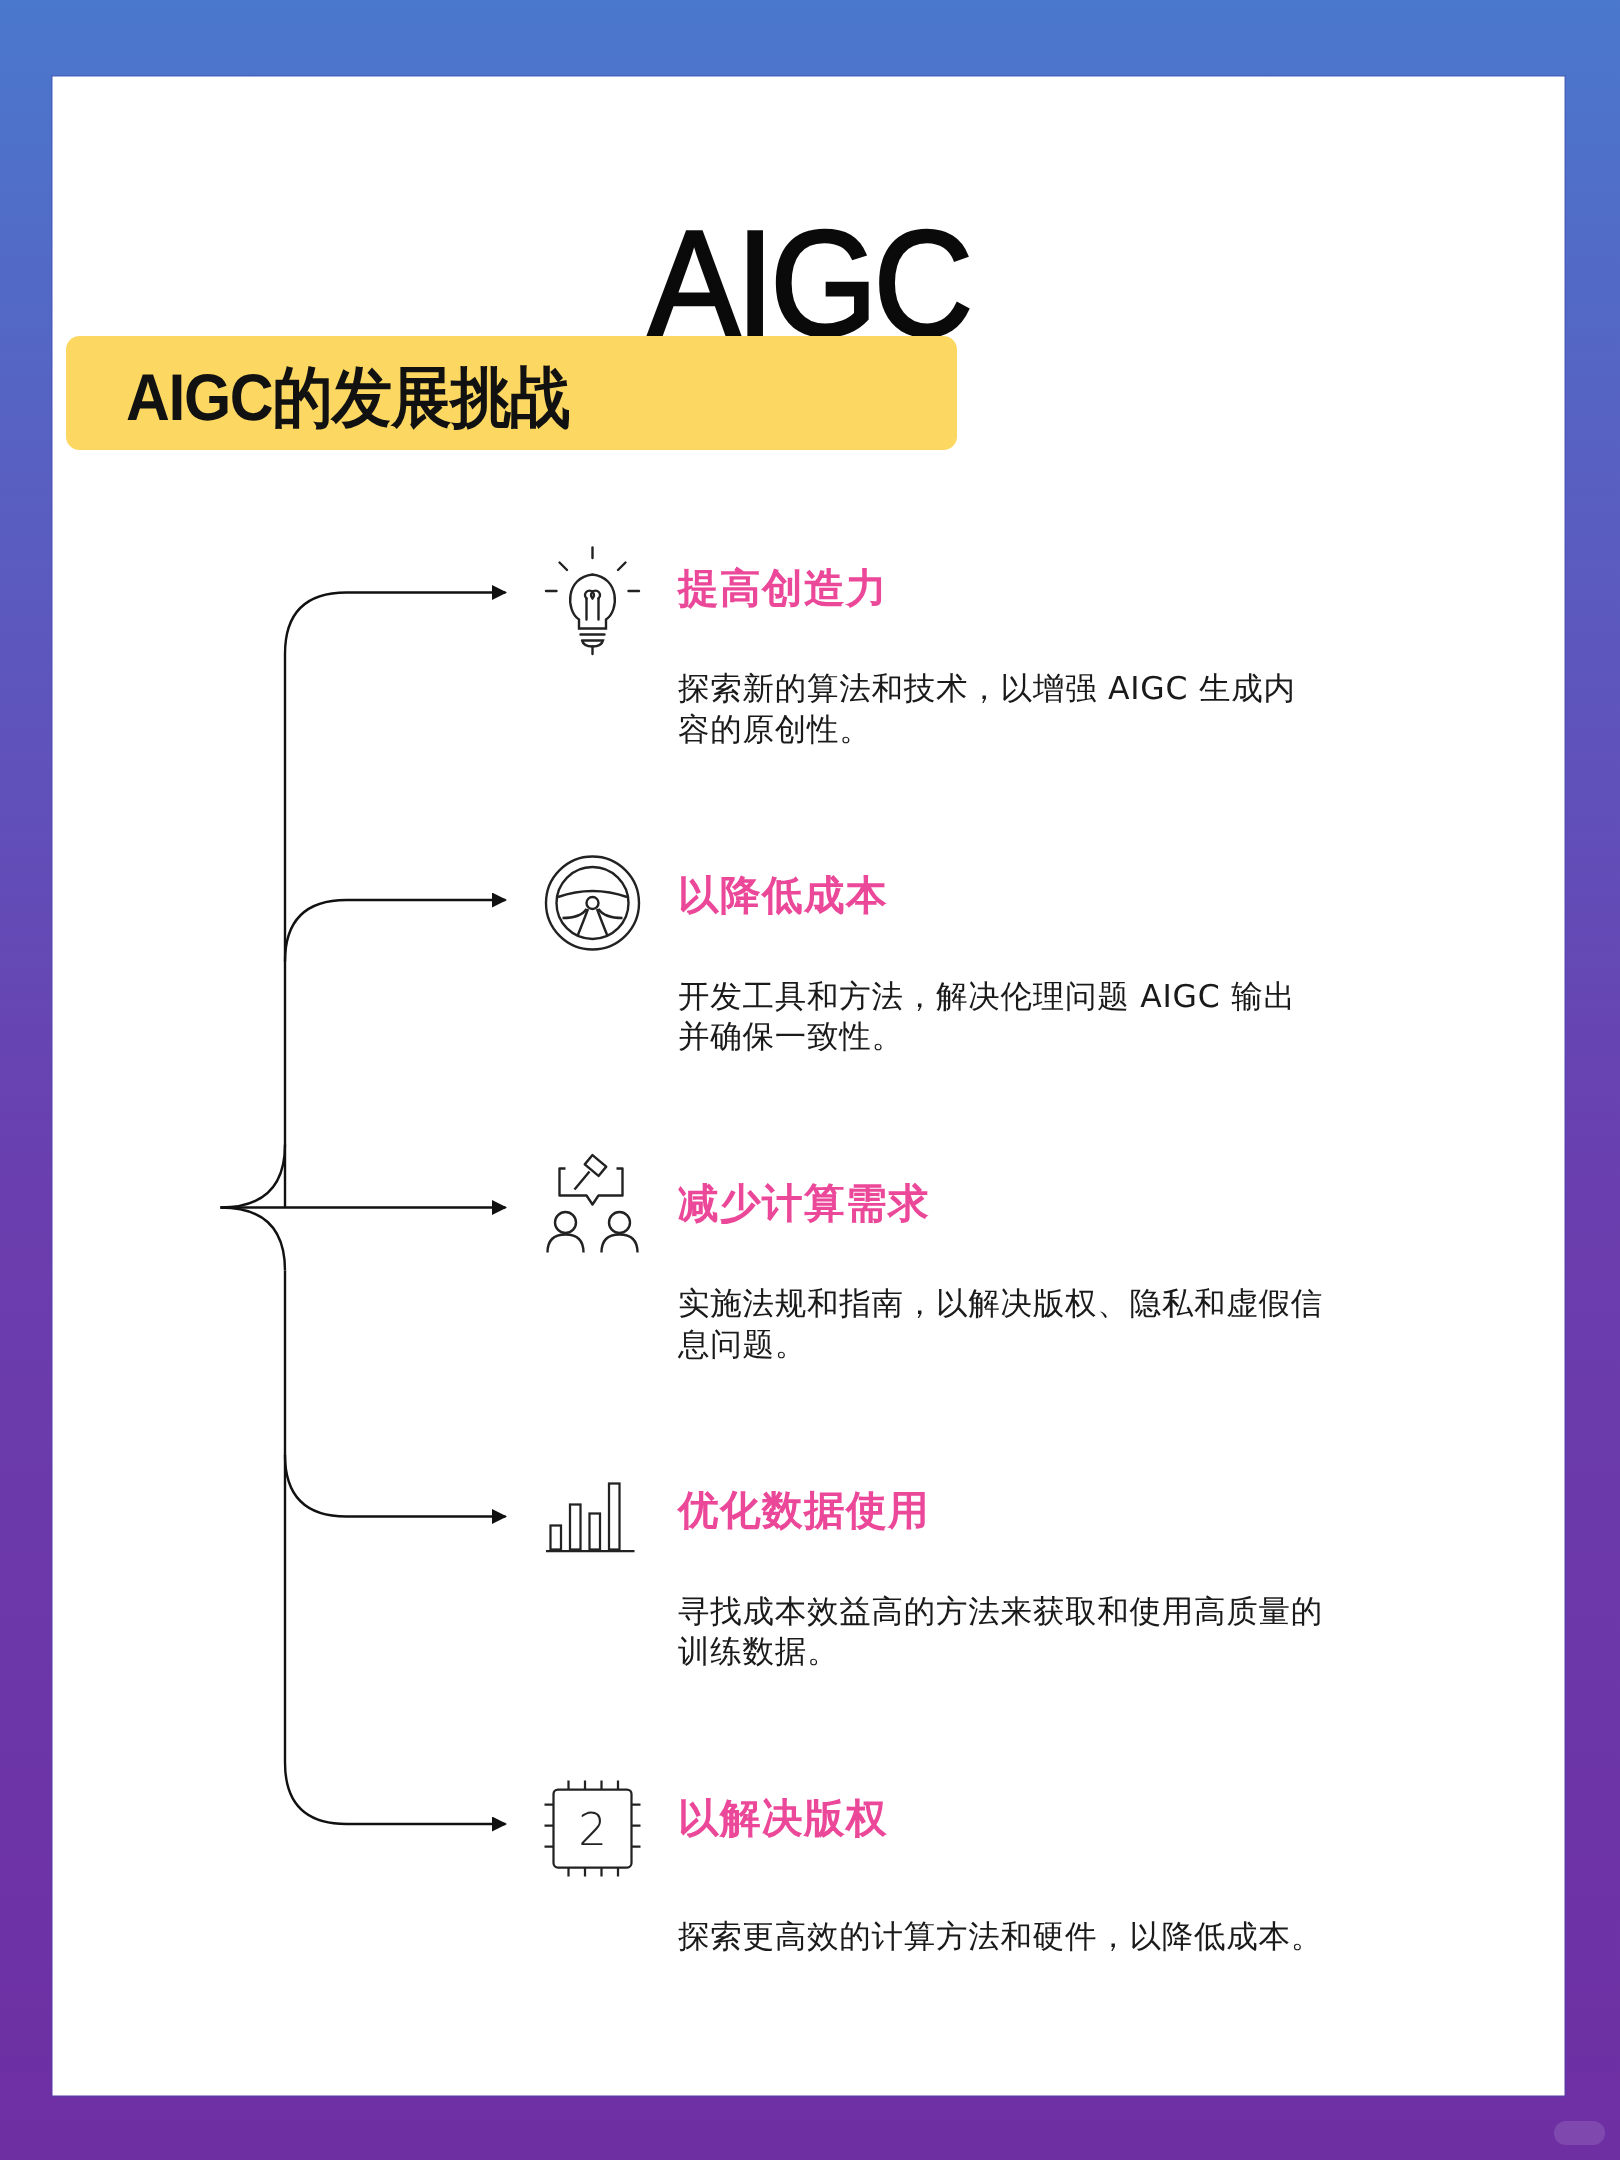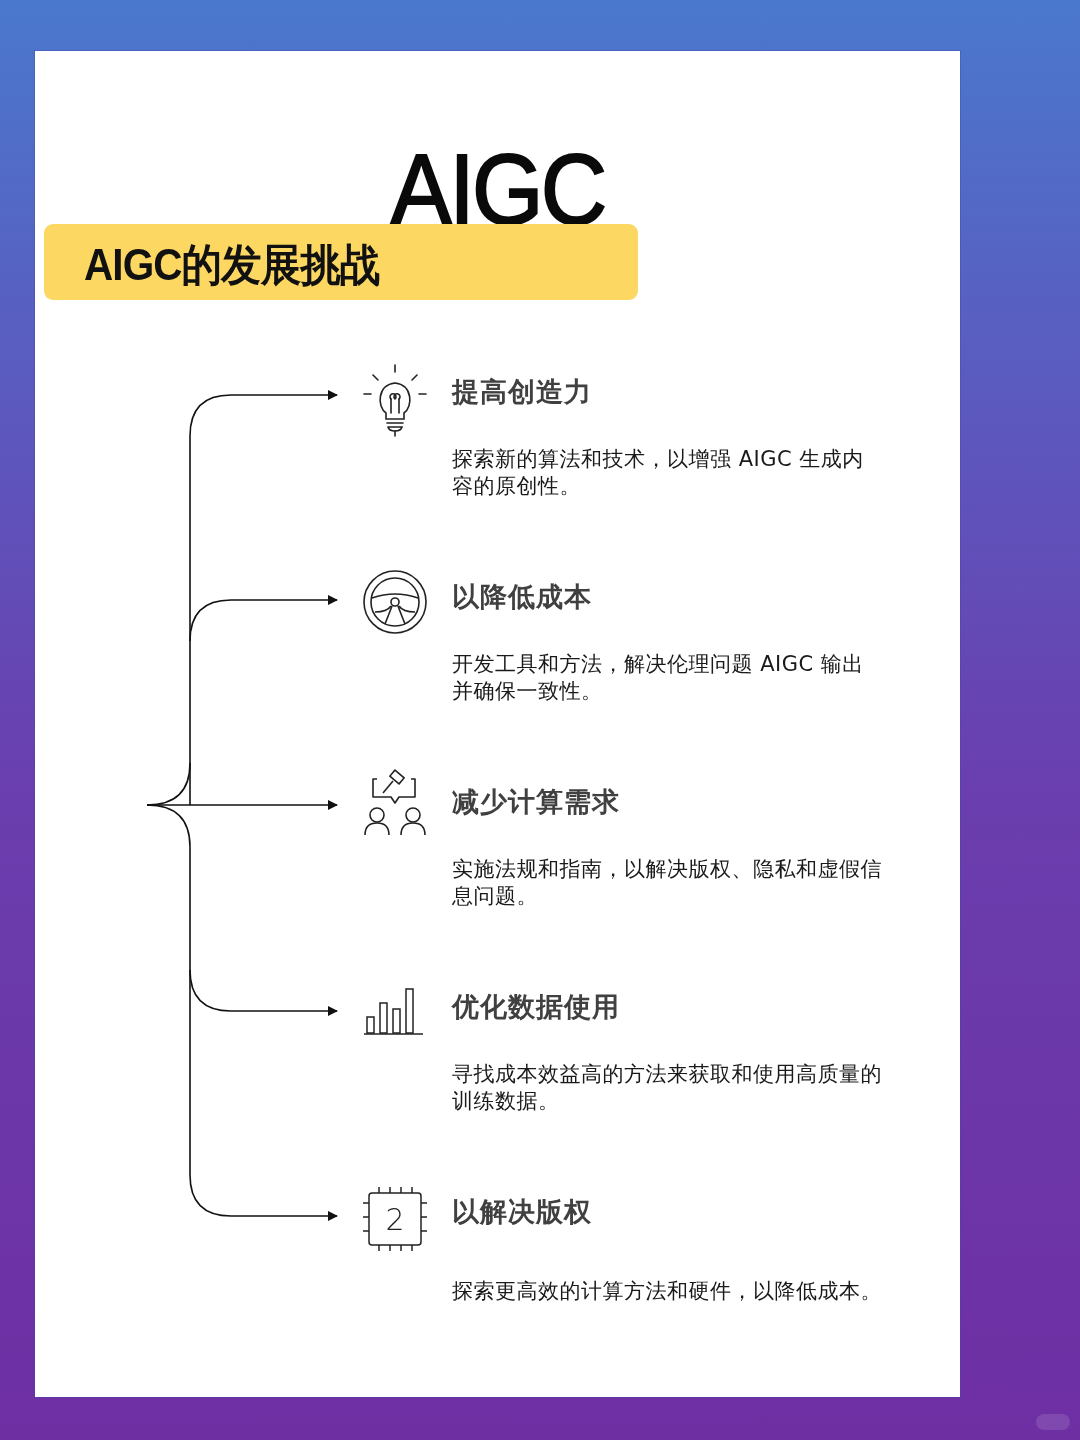--- a/index.html
+++ b/index.html
@@ -3,21 +3,21 @@
   <meta charset="utf-8">
   <style>
     html, body { margin: 0; padding: 0; }
     body {
       width: 1080px; height: 1440px; overflow: hidden;
       background: linear-gradient(180deg, #4a78cc 0%, #5a5cc0 25%, #6a3eae 55%, #6e2fa3 100%);
       font-family: "DejaVu Sans", "Liberation Sans", sans-serif;
       position: relative;
     }
     .card {
-      position: absolute; left: 35px; top: 51px; width: 925px; height: 1346px;
+      position: absolute; left: 35px; top: 51px; width: 1008px; height: 1346px;
       background: #ffffff;
       box-shadow: 0 0 0 1px rgba(60,70,170,0.35);
     }
     .title {
       position: absolute; left: 0; right: 0; top: 88px;
       text-align: center; font-family: "Liberation Sans", sans-serif;
       font-size: 100px; font-weight: 400; letter-spacing: -3px;
       color: #0a0a0a; line-height: 1;
       -webkit-text-stroke: 2px #0a0a0a;
       transform: scaleX(0.92);
@@ -30,21 +30,21 @@
       position: absolute; left: 40px; top: 12px;
       font-family: "Liberation Sans", "DejaVu Sans", sans-serif;
       font-size: 44px; color: #111; letter-spacing: -1px;
       transform: scaleX(0.92); transform-origin: left center;
     }
     svg.connectors { position: absolute; left: 0; top: 0; }
     .item { position: absolute; left: 0; width: 1008px; }
     .item .icon { position: absolute; left: 320px; width: 80px; height: 80px; }
     .item h2 {
       position: absolute; left: 417px; margin: 0;
-      font-size: 27px; font-weight: bold; color: #404040; letter-spacing: 1px;
+      font-size: 27px; font-weight: bold; color: #ec4899; letter-spacing: 1px;
     }
     .item p {
       position: absolute; left: 417px; width: 430px; margin: 0;
       font-size: 21px; line-height: 27px; color: #1a1a1a; letter-spacing: 0.5px;
     }
     .watermark {
       position: absolute; left: 1036px; top: 1414px; width: 34px; height: 16px;
       border-radius: 8px; background: rgba(255,255,255,0.12);
       color: rgba(255,255,255,0.35); font-size: 9px; text-align: center; line-height: 16px;
     }

